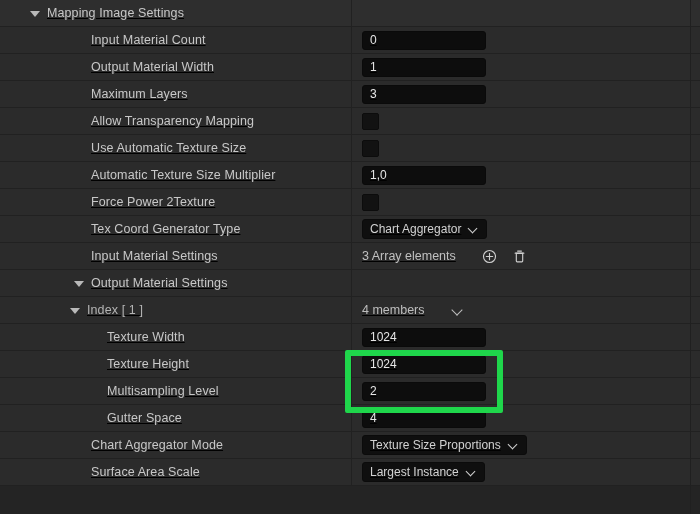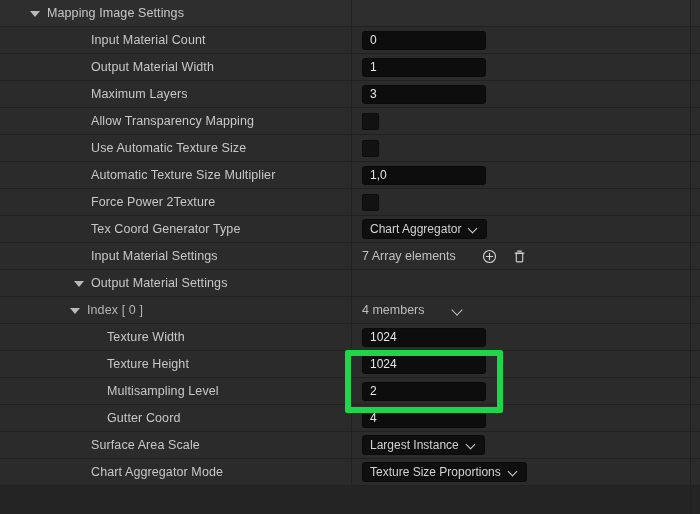--- a/index.html
+++ b/index.html
@@ -6,20 +6,21 @@
   html,body{margin:0;padding:0;}
   body{
     width:700px;height:514px;overflow:hidden;
     background:#242424;
     font-family:"Liberation Sans","DejaVu Sans",sans-serif;
     -webkit-font-smoothing:antialiased;
   }
   #panel{
     position:relative;width:700px;height:514px;
     background:#242424;
+    text-decoration:underline;
   }
 
   
   .row{
     position:relative;
     height:27px;
     display:flex;
     align-items:stretch;
     background:#2b2b2b;
     box-sizing:border-box;
@@ -319,21 +320,21 @@
           <i style="left: 22px;"></i>
           <i style="left: 46px;"></i>
           <i style="left: 70px;"></i>
           <i style="left: 94px;"></i>
         </div>
         <div class="name-cell sp3">
           <span class="tri" style="visibility: hidden;"></span>
           <span class="label">Input Material Settings</span>
         </div>
         <div class="value-cell">
-          <span class="arraytext">7 Array elements</span>
+          <span class="arraytext">3 Array elements</span>
           <span class="iconbtn" style="margin-left: 25.6px;">
             <svg width="15" height="15" viewBox="0 0 16 16">
               <circle cx="8" cy="8" r="6.4" fill="none" stroke="#cfcfcf" stroke-width="1.2"></circle>
               <path d="M8 4.6v6.8M4.6 8h6.8" stroke="#cfcfcf" stroke-width="1.2" stroke-linecap="round"></path>
             </svg>
           </span>
           <span class="iconbtn">
             <svg width="15" height="15" viewBox="0 0 16 16">
               <path d="M6 2.2h4M3.4 4.4h9.2" stroke="#cfcfcf" stroke-width="1.3" stroke-linecap="round"></path>
               <path d="M4.6 4.6h6.8v8.2a.9.9 0 0 1-.9.9H5.5a.9.9 0 0 1-.9-.9z" fill="none" stroke="#cfcfcf" stroke-width="1.2"></path>
@@ -356,21 +357,21 @@
       <div class="row">
         <div class="gutters">
           <i style="left: 22px;"></i>
           <i style="left: 46px;"></i>
           <i style="left: 70px;"></i>
           <i style="left: 94px;"></i>
           <i style="left: 118px;"></i>
         </div>
         <div class="name-cell sp4">
           <span class="tri"></span>
-          <span class="label dim">Index [ 0 ]</span>
+          <span class="label dim">Index [ 1 ]</span>
         </div>
         <div class="value-cell">
           <div class="memcombo">
             <span class="memtext">4 members</span>
             <span class="chev2"></span>
           </div>
         </div>
       </div>
       <div class="row">
         <div class="gutters">
@@ -427,58 +428,58 @@
         <div class="gutters">
           <i style="left: 22px;"></i>
           <i style="left: 46px;"></i>
           <i style="left: 70px;"></i>
           <i style="left: 94px;"></i>
           <i style="left: 118px;"></i>
           <i style="left: 142px;"></i>
         </div>
         <div class="name-cell sp5">
           <span class="tri" style="visibility: hidden;"></span>
-          <span class="label">Gutter Coord</span>
+          <span class="label">Gutter Space</span>
         </div>
         <div class="value-cell">
           <div class="numbox">4</div>
+        </div>
+      </div>
+      <div class="row">
+        <div class="gutters">
+          <i style="left: 22px;"></i>
+          <i style="left: 46px;"></i>
+          <i style="left: 70px;"></i>
+          <i style="left: 94px;"></i>
+        </div>
+        <div class="name-cell sp3">
+          <span class="tri" style="visibility: hidden;"></span>
+          <span class="label">Chart Aggregator Mode</span>
+        </div>
+        <div class="value-cell">
+          <div class="combo">
+            <span>Texture Size Proportions</span>
+            <span class="chev"></span>
+          </div>
         </div>
       </div>
       <div class="row">
         <div class="gutters">
           <i style="left: 22px;"></i>
           <i style="left: 46px;"></i>
           <i style="left: 70px;"></i>
           <i style="left: 94px;"></i>
         </div>
         <div class="name-cell sp3">
           <span class="tri" style="visibility: hidden;"></span>
           <span class="label">Surface Area Scale</span>
         </div>
         <div class="value-cell">
           <div class="combo">
             <span>Largest Instance</span>
             <span class="chev"></span>
           </div>
         </div>
       </div>
-      <div class="row">
-        <div class="gutters">
-          <i style="left: 22px;"></i>
-          <i style="left: 46px;"></i>
-          <i style="left: 70px;"></i>
-          <i style="left: 94px;"></i>
-        </div>
-        <div class="name-cell sp3">
-          <span class="tri" style="visibility: hidden;"></span>
-          <span class="label">Chart Aggregator Mode</span>
-        </div>
-        <div class="value-cell">
-          <div class="combo">
-            <span>Texture Size Proportions</span>
-            <span class="chev"></span>
-          </div>
-        </div>
-      </div>
     </div>
   <div class="rightrule"></div>
   <div id="highlight"></div>
 </div>
 
 </body></html>

